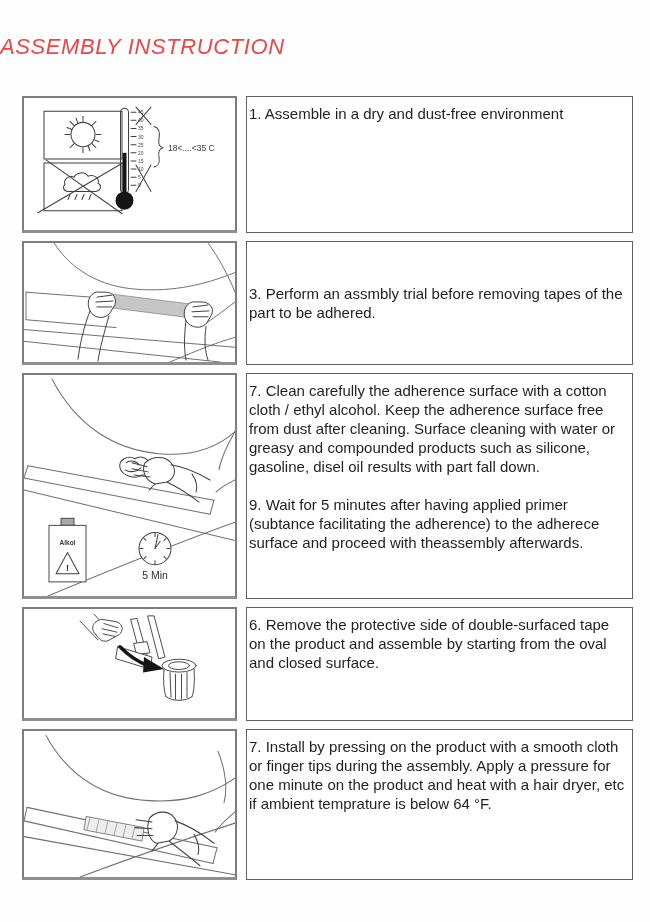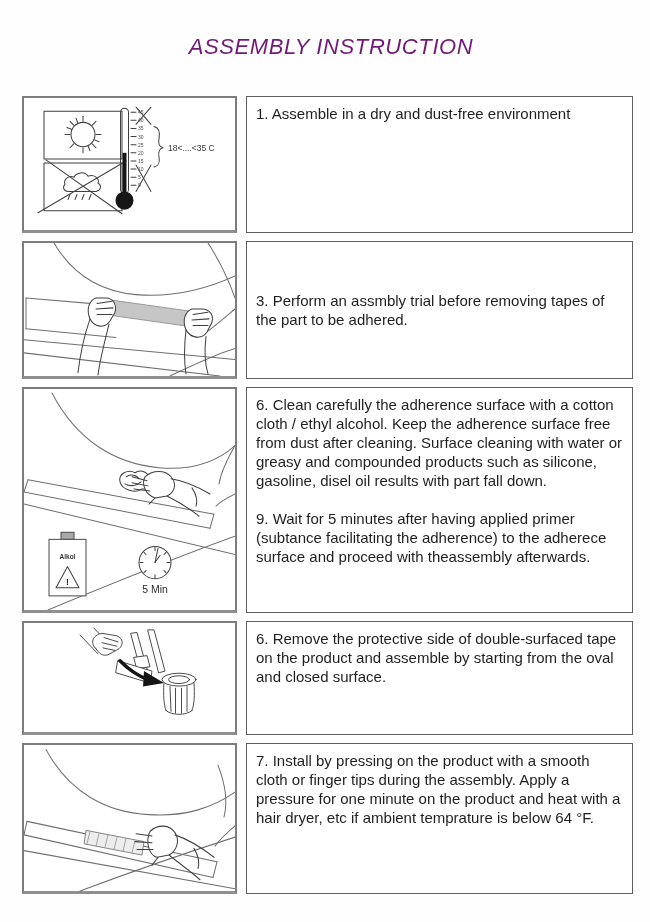--- a/index.html
+++ b/index.html
@@ -1,41 +1,41 @@
 <!DOCTYPE html>
 <html><head>
 <meta charset="utf-8">
 <style>
   html,body{margin:0;padding:0;background:#ffffff;}
   .page{
     width:650px;height:922px;position:relative;background:#fefefe;
     font-family:"Liberation Sans",sans-serif;overflow:hidden;
   }
   .title{
-    margin:34px 0 0 12px;text-align:center;font-style:italic;font-weight:400;
-    font-size:22px;letter-spacing:0.6px;color:#701a75;
+    margin:34px 0 0 0;font-style:italic;font-weight:400;
+    font-size:22px;letter-spacing:0.6px;color:#ef4444;
     font-family:"Liberation Sans",sans-serif;
   }
   .rows{position:absolute;top:96px;left:22px;}
   .row{display:flex;gap:9px;margin-bottom:8px;}
   .panel{box-sizing:border-box;background:#ffffff;}
   .illus{
     width:215px;border:2px solid #7d7d7d;border-bottom:3px solid #8f8f8f;
     overflow:hidden;
     text-decoration:underline;
   }
   .illus svg{display:block;width:100%;height:100%;}
   .textpanel{
-    width:387px;border:1.5px solid #5f5f5f;padding:7px 9px;overflow:hidden;
+    width:387px;border:1.5px solid #5f5f5f;padding:7px 2px;overflow:hidden;
     font-size:15px;line-height:19px;color:#1f1f1f;
   }
   .textpanel p{margin:0 0 19px 0;}
   .textpanel p:last-child{margin-bottom:0;}
   .center{display:flex;flex-direction:column;justify-content:center;}
-  .r1{height:137px}.r2{height:138px}.r3{height:226px}.r4{height:114px}.r5{height:151px}
+  .r1{height:137px}.r2{height:124px}.r3{height:226px}.r4{height:114px}.r5{height:151px}
   
   .ln{fill:none;stroke:#6f6f6f;stroke-width:1;stroke-linecap:round;stroke-linejoin:round;}
   .dk{fill:none;stroke:#3f3f3f;stroke-width:1;stroke-linecap:round;stroke-linejoin:round;}
   .blk{fill:#161616;stroke:none;}
   .tape{fill:#c6c6c6;stroke:#8a8a8a;stroke-width:0.8;}
   .tick-label{font-family:"Liberation Sans",sans-serif;font-size:5px;fill:#4a4a4a;}
   .range-label{font-family:"Liberation Sans",sans-serif;font-size:8.5px;fill:#3a3a3a;}
   .tiny-label{font-family:"Liberation Sans",sans-serif;font-size:6.5px;font-weight:bold;fill:#3a3a3a;}
   .clock-label{font-family:"Liberation Sans",sans-serif;font-size:10.5px;fill:#2c2c2c;}
   .bang{font-family:"Liberation Sans",sans-serif;font-size:9px;font-weight:bold;fill:#2c2c2c;}
@@ -220,21 +220,21 @@
               <line x1="120" y1="182" x2="122" y2="180"></line>
                 <line x1="140" y1="164" x2="142" y2="162"></line>
             </g>
             <line x1="131" y1="172" x2="134" y2="158"></line>
             <line x1="131" y1="172" x2="136" y2="165"></line>
             <text class="clock-label" x="131" y="202" text-anchor="middle" stroke="none" fill="#2c2c2c">5 Min</text>
           </g>
         </svg>
       </div>
       <div class="panel textpanel">
-        <p>6. Clean carefully the adherence surface with a cotton cloth / ethyl alcohol. Keep the adherence surface free from dust after cleaning. Surface cleaning with water or greasy and compounded products such as silicone, gasoline, disel oil results with part fall down.</p>
+        <p>7. Clean carefully the adherence surface with a cotton cloth / ethyl alcohol. Keep the adherence surface free from dust after cleaning. Surface cleaning with water or greasy and compounded products such as silicone, gasoline, disel oil results with part fall down.</p>
         <p>9. Wait for 5 minutes after having applied primer (subtance facilitating the adherence) to the adherece surface and proceed with theassembly afterwards.</p>
       </div>
     </section>
 
     <section class="row r4">
       <div class="panel illus">
         <svg viewBox="0 0 211 127" preserveAspectRatio="none">
           <g class="dk">
             <polygon points="107,12 113,11 125,62 119,64" fill="#ffffff"></polygon>
             <polygon points="124,8 130,8 141,56 135,58" fill="#ffffff"></polygon>

